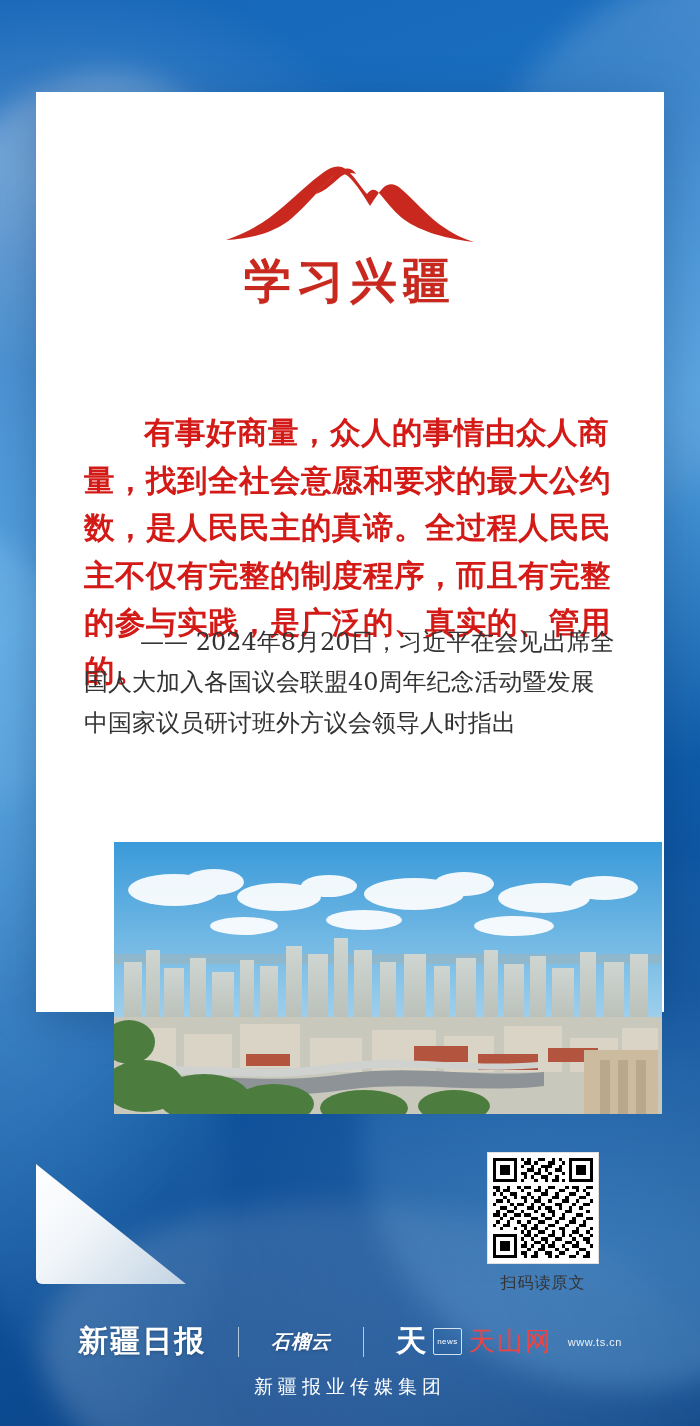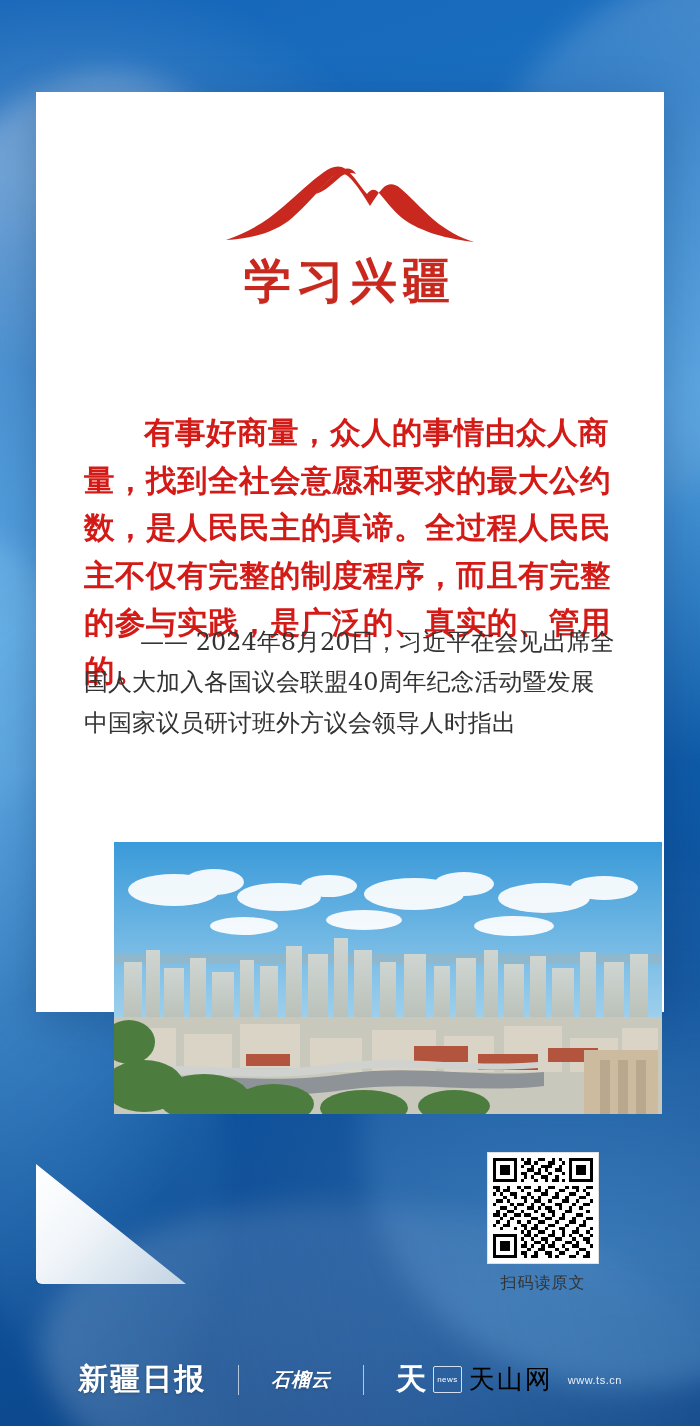--- a/index.html
+++ b/index.html
@@ -153,21 +153,21 @@
   .ts-mark {
     font-family: "DejaVu Serif", serif;
     font-size: 30px; font-weight: 700; color: #fff;
   }
   .ts-badge {
     font-size: 8px; color: #fff;
     border: 1px solid rgba(255,255,255,.8);
     padding: 8px 3px; border-radius: 2px;
     letter-spacing: .5px;
   }
-  .ts-name { font-family: "DejaVu Serif", serif; font-size: 26px; color: #000000; letter-spacing: 2px; }
+  .ts-name { font-family: "DejaVu Serif", serif; font-size: 26px; color: #ef4444; letter-spacing: 2px; }
   .ts-url { font-size: 11px; color: rgba(255,255,255,.9); letter-spacing: .5px; margin-left: 8px; }
   .footer-sub {
     margin-top: 12px;
     color: #ffffff;
     font-family: "DejaVu Sans", sans-serif;
     font-size: 19px;
     letter-spacing: 5px;
   }
 </style>
 </head>
@@ -500,13 +500,14 @@
     <span class="divider"></span>
     <span class="brand script">石榴云</span>
     <span class="divider"></span>
     <span class="tianshan">
       <span class="ts-mark">天</span>
       <span class="ts-badge">news</span>
       <span class="ts-name">天山网</span>
       <span class="ts-url">www.ts.cn</span>
     </span>
   </div>
+  <div class="footer-sub">新疆报业传媒集团</div>
 </div>
 
 </body></html>

